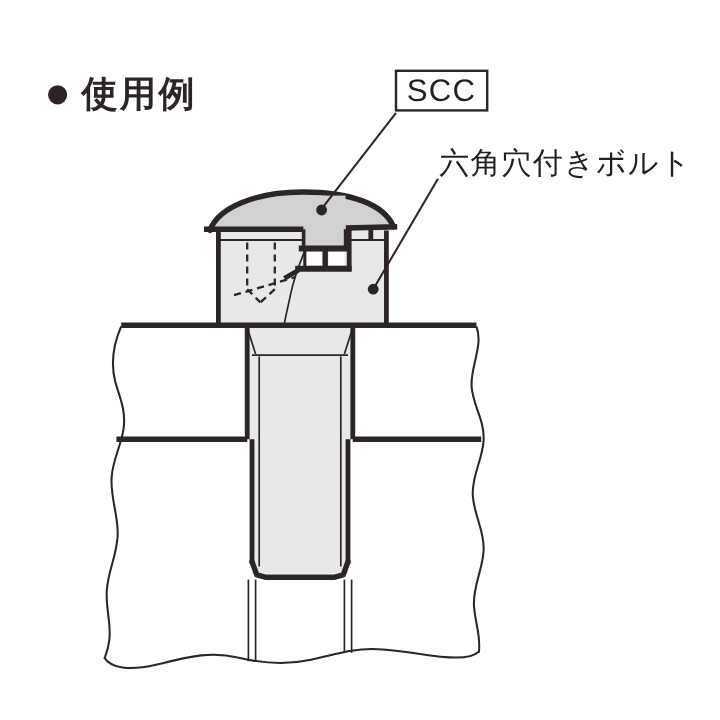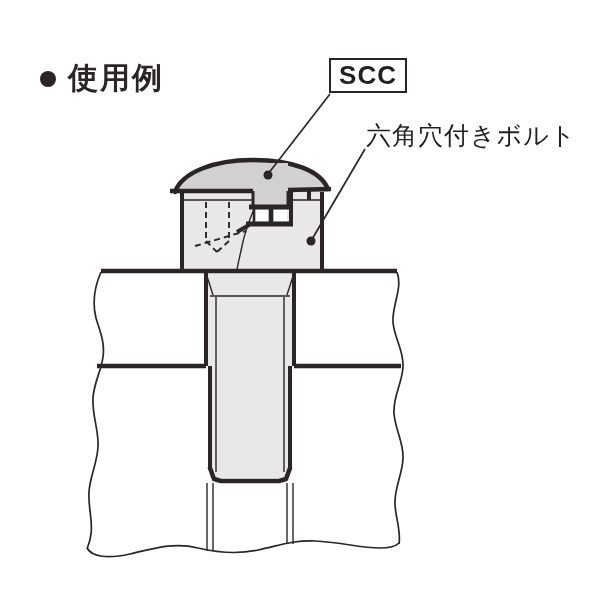--- a/index.html
+++ b/index.html
@@ -27,21 +27,21 @@
   
   .section-title{
     position:absolute;left:40px;top:58px;display:flex;align-items:center;gap:12px;
     font-size:30px;font-weight:600;letter-spacing:2px;
   }
   .bullet{width:16px;height:16px;border-radius:50%;background:#2b2527;flex:0 0 auto;}
   .scc-box{
     position:absolute;left:329px;top:58px;width:78px;height:35px;
     border:2px solid #2b2527;background:#ffffff;box-sizing:border-box;
     display:flex;align-items:center;justify-content:center;
-    font-size:26px;font-weight:bold;letter-spacing:1px;color:#231f20;
+    font-size:26px;font-weight:normal;letter-spacing:1px;color:#231f20;
   }
   .bolt-label{
     position:absolute;left:366px;top:119px;
     font-size:25px;font-weight:normal;letter-spacing:1px;color:#231f20;white-space:nowrap;
   }
 </style>
 </head>
 <body>
 
 <div class="canvas">

